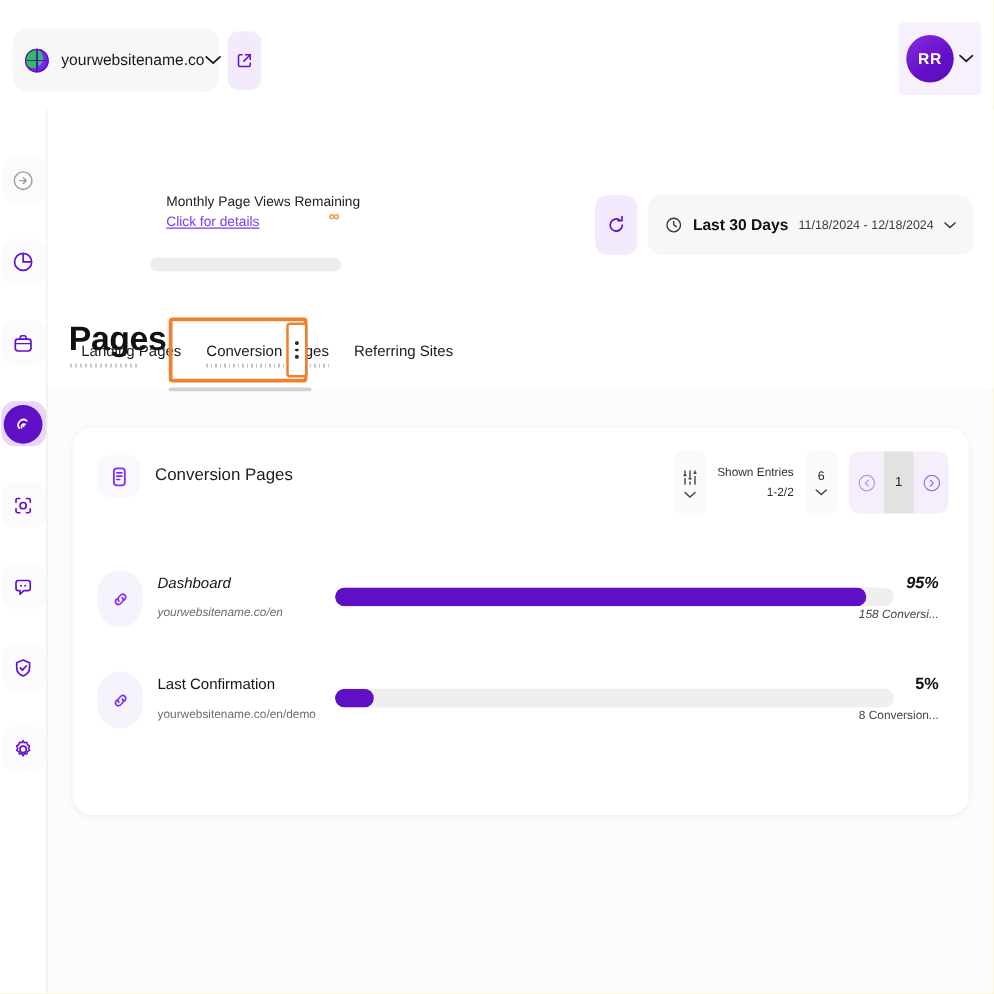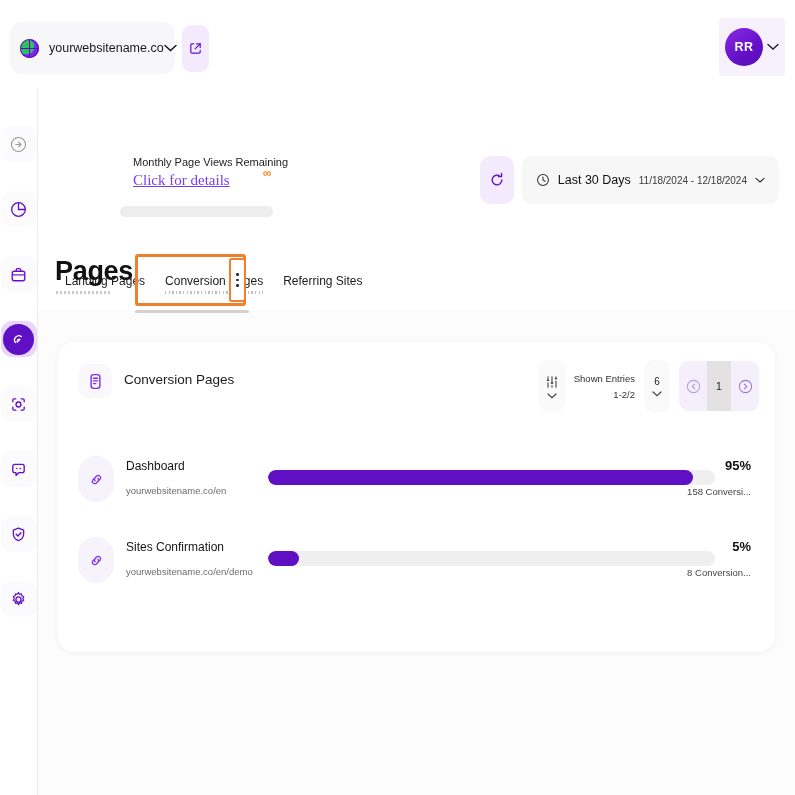--- a/index.html
+++ b/index.html
@@ -83,39 +83,39 @@
     position:absolute; left:17px; top:168px; font-size:27px; color:#111;
     font-weight:700; letter-spacing:-.3px;
   }
   .title-dots{
     position:absolute; left:18px; top:203px; width:56px; height:3px;
     background: repeating-linear-gradient(to right,#c8c8c8 0 1.6px, transparent 1.6px 4px);
   }
 
   .quota{ position:absolute; left:95px; top:68px; width:200px; }
   .quota-label{ font-size:11px; color:#1d1d1d; }
-  .quota-link{ font-size:15px; color:#7a3cf0; margin-top:4px; text-decoration:underline; cursor:pointer;font-family:Liberation Serif, serif; }
+  .quota-link{ font-size:11px; color:#7a3cf0; margin-top:4px; text-decoration:underline; cursor:pointer; }
   .quota-bar{
     position:absolute; left:82px; top:118px; width:153px; height:11px;
     background:#ededee; border-radius:6px;
   }
   .infinity{
     position:absolute; left:225px; top:78px; font-size:12px; color:#f08a2a; font-weight:bold;
   }
 
   .daterange-wrap{ position:absolute; right:16px; top:68px; display:flex; align-items:center; gap:8px; }
   .refresh-btn{
     width:34px;height:48px;background:#f3eafd;border-radius:10px;
     display:flex;align-items:center;justify-content:center;cursor:pointer;
   }
   .daterange{
     height:48px;background:#f7f7f8;border-radius:11px;display:flex;align-items:center;
     padding:0 14px;gap:8px;cursor:pointer;
   }
-  .dr-label{font-size:12.5px;color:#111;font-weight:normal;}
+  .dr-label{font-size:12.5px;color:#111;font-weight:bold;}
   .dr-dates{font-size:10px;color:#3b3b3b;}
 
   
   .tabs{ position:absolute; left:17px; top:178px; display:flex; align-items:flex-start; }
   .tab{
     font-size:12px;color:#1b1b1b;padding:8px 10px;cursor:pointer;position:relative;
   }
   .tab .dots{
     position:absolute;left:10px;right:10px;bottom:2px;height:3px;
     background: repeating-linear-gradient(to right,#c0c0c0 0 1.4px, transparent 1.4px 3.6px);
@@ -164,21 +164,21 @@
   .pg-btn{
     width:28px;height:50px;background:#f5effc;display:flex;align-items:center;justify-content:center;cursor:pointer;
   }
   .pg-num{
     width:24px;height:50px;background:#e2e2e2;display:flex;align-items:center;justify-content:center;
     font-size:10.5px;color:#222;cursor:pointer;
   }
 
   
   .row{ position:absolute; left:0; right:0; height:74px; }
-  .row1{ top:100px; }
+  .row1{ top:100px;font-style:italic; }
   .row2{ top:181px; }
   .r-icon{
     position:absolute; left:20px; top:14px; width:36px;height:46px;border-radius:22px;
     background:#f7f3fd; display:flex;align-items:center;justify-content:center;
   }
   .r-name{ position:absolute; left:68px; top:17px; font-size:12px; color:#151515; }
   .r-url{ position:absolute; left:68px; top:43px; font-size:9.5px; color:#6c6c6c; }
   .track{
     position:absolute; left:210px; top:28px; width:447px; height:15px;
     background:#efeff0; border-radius:8px; overflow:hidden;
@@ -445,21 +445,21 @@
         <div class="r-conv">158 Conversi...</div>
       </div>
 
       <div class="row row2">
         <div class="r-icon">
           <svg width="17" height="17" viewBox="0 0 20 20">
             <path d="M8.4 11.6a2.8 2.8 0 0 1 0-3.9l2-2a2.8 2.8 0 0 1 3.9 3.9l-.9.9" fill="none" stroke="#7b2ff7" stroke-width="1.5" stroke-linecap="round"></path>
             <path d="M11.6 8.4a2.8 2.8 0 0 1 0 3.9l-2 2a2.8 2.8 0 0 1-3.9-3.9l.9-.9" fill="none" stroke="#7b2ff7" stroke-width="1.5" stroke-linecap="round"></path>
           </svg>
         </div>
-        <div class="r-name">Sites Confirmation</div>
+        <div class="r-name">Last Confirmation</div>
         <div class="r-url">yourwebsitename.co/en/demo</div>
         <div class="track">
           <div class="fill" style="width:7%"></div>
         </div>
         <div class="r-pct">5%</div>
         <div class="r-conv">8 Conversion...</div>
       </div>
 
     </div>
   </div>

